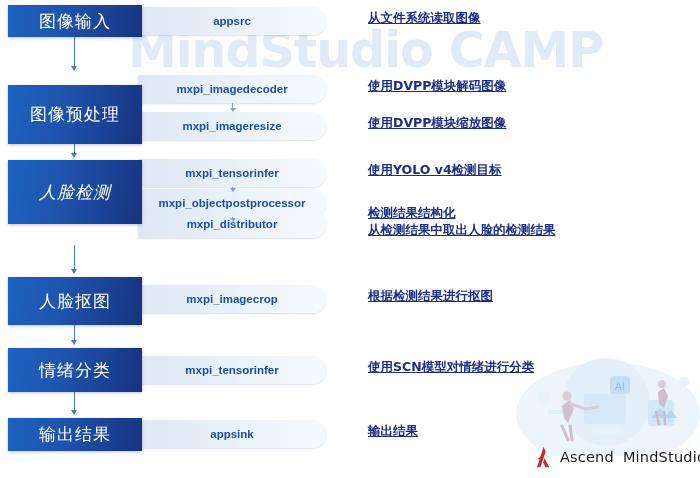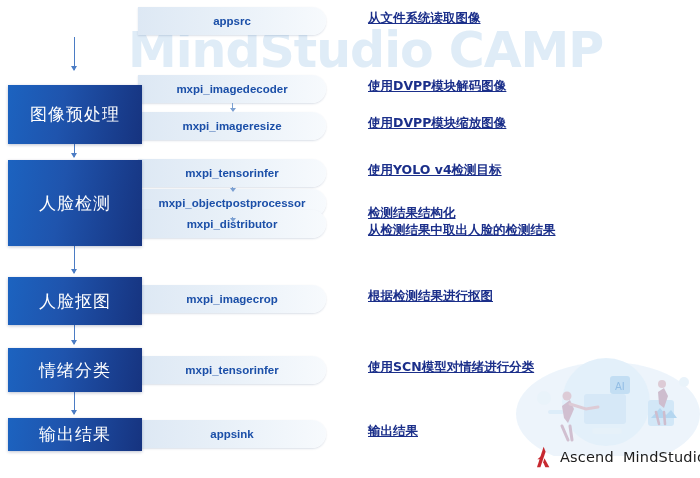--- a/index.html
+++ b/index.html
@@ -147,41 +147,44 @@
     <circle cx="79" cy="60" r="4.5" fill="#d8c3cf"></circle>
     <path d="M82 68 l16 5 12 -2" stroke="#d8c3cf" stroke-width="3" fill="none" stroke-linecap="round"></path>
     <path d="M74 90 l6 14 M82 90 l2 14" stroke="#c9b4c8" stroke-width="3" stroke-linecap="round"></path>
 
     <path d="M170 56 l6-4 4 8 -4 12 -5 -4z" fill="#c6b2c6"></path>
     <circle cx="174" cy="48" r="4" fill="#d8c3cf"></circle>
     <path d="M168 76 l3 12 M176 76 l1 12" stroke="#c6b2c6" stroke-width="2.6" stroke-linecap="round"></path>
     <rect x="104" y="92" width="30" height="6" rx="3" fill="#e2eff9"></rect>
   </svg>
 
+  <div class="stage-box" style="top:5px;height:32px;">
+    <span>图像输入</span>
+  </div>
   <div class="pill" style="top:7px;">
     <span>appsrc</span>
   </div>
   <div class="desc" style="top:10px;">从文件系统读取图像</div>
   <div class="connector" style="top:37px;height:33px;"></div>
 
   <div class="stage-box" style="top:85px;height:59px;">
     <span>图像预处理</span>
   </div>
   <div class="pill" style="top:75px;">
     <span>mxpi_imagedecoder</span>
   </div>
   <div class="desc" style="top:78px;">使用DVPP模块解码图像</div>
   <div class="subconn" style="left:232px;top:103px;height:8px;"></div>
   <div class="pill" style="top:112px;">
     <span>mxpi_imageresize</span>
   </div>
   <div class="desc" style="top:115px;">使用DVPP模块缩放图像</div>
   <div class="connector" style="top:132px;height:25px;"></div>
 
-  <div class="stage-box" style="top:160px;height:86px;">
+  <div class="stage-box" style="top:160px;height:64px;font-style:italic;">
     <span>人脸检测</span>
   </div>
   <div class="pill" style="top:159px;">
     <span>mxpi_tensorinfer</span>
   </div>
   <div class="desc" style="top:162px;">使用YOLO v4检测目标</div>
   <div class="subconn" style="left:232px;top:187px;height:4px;"></div>
   <div class="pill" style="top:189px;">
     <span>mxpi_objectpostprocessor</span>
   </div>

